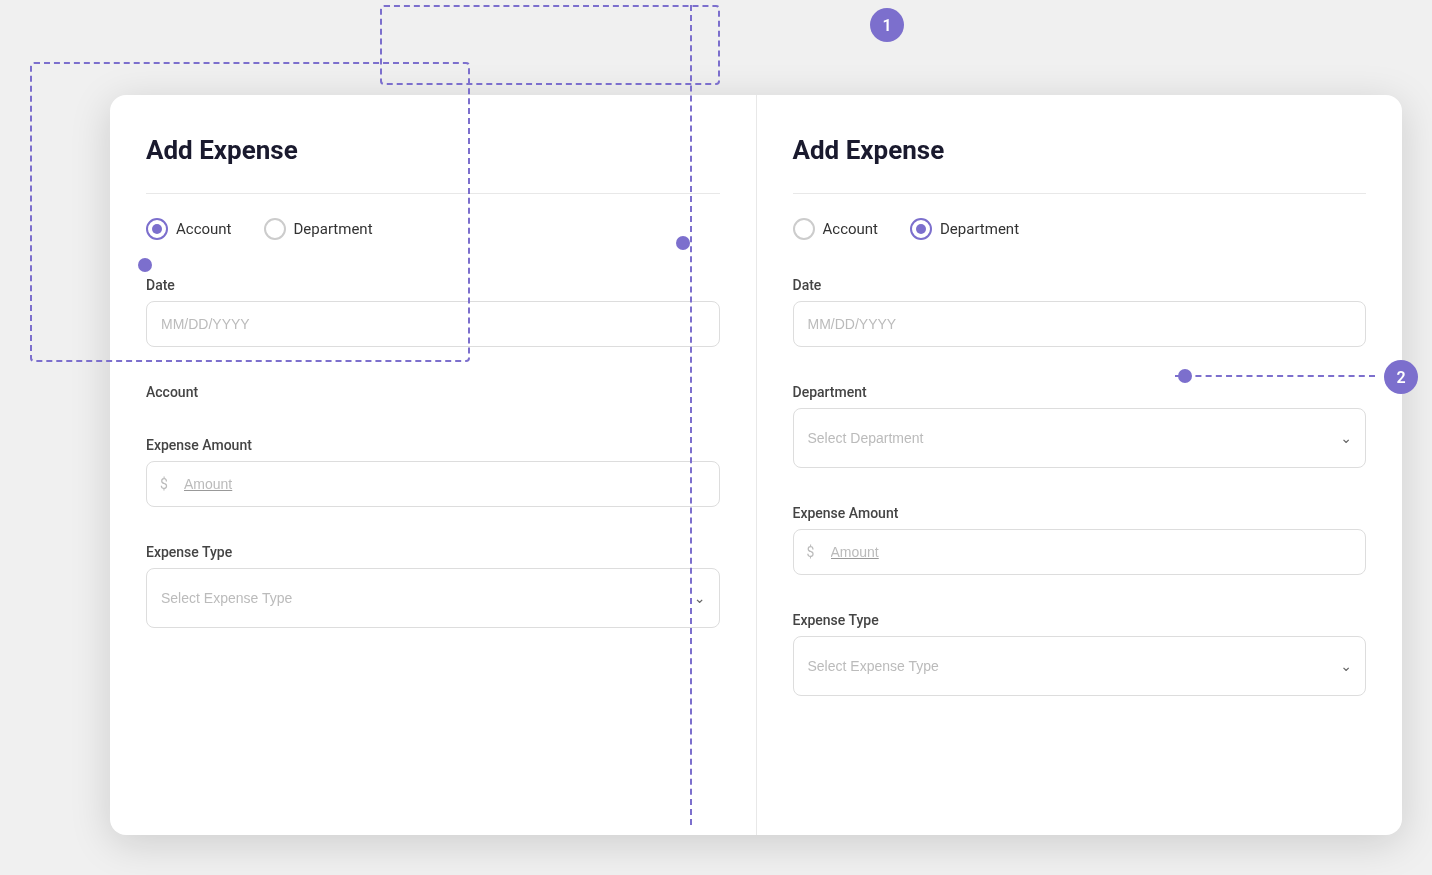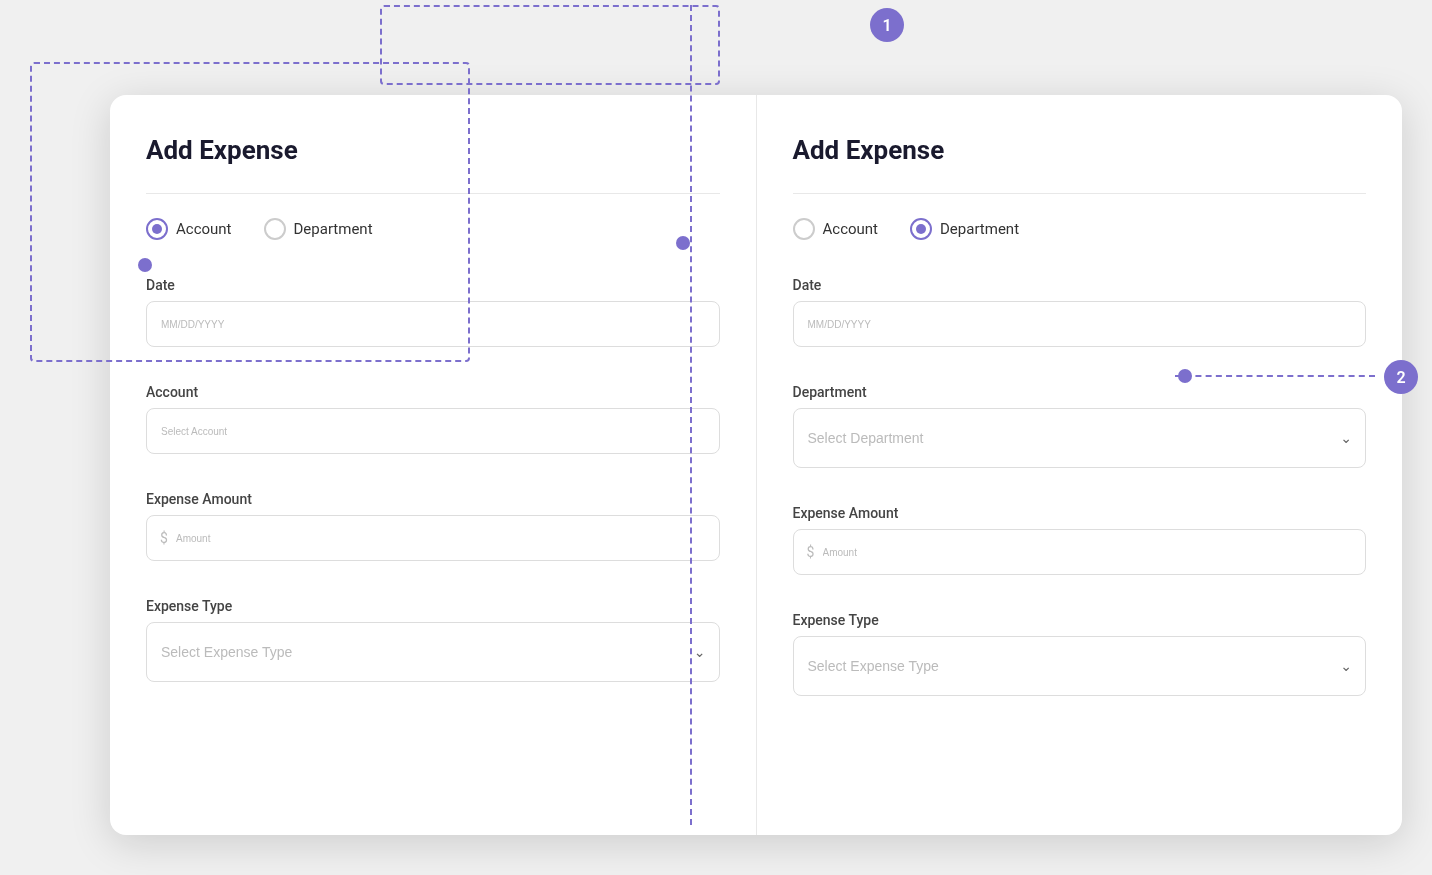--- a/index.html
+++ b/index.html
@@ -189,21 +189,21 @@
       margin-bottom: 8px;
       margin-top: 37px;
     }
 
     .field-input {
       width: 100%;
       height: 46px;
       border: 1.5px solid #ddd;
       border-radius: 8px;
       padding: 0 14px;
-      font-size: 10px;
+      font-size: 14px;
       color: #999;
       background: white;
       outline: none;
     }
 
     .field-input::placeholder {
       color: #bbb;
     }
 
     .field-select {
@@ -242,21 +242,22 @@
     .amount-wrapper .dollar {
       position: absolute;
       left: 14px;
       top: 50%;
       transform: translateY(-50%);
       color: #bbb;
       font-size: 14px;
     }
 
     .amount-input {
-      padding-left: 29px;
+      padding-left: 37px;
+      text-decoration: underline;
     }
 
   </style>
 </head>
 <body>
 
 <div class="scene">
 
   <div class="dashed-box-left"></div>
   <div class="dashed-box-top"></div>
@@ -298,21 +299,20 @@
         </label>
       </div>
 
       <div class="field-group">
         <div class="field-label">Date</div>
         <input class="field-input" type="text" placeholder="MM/DD/YYYY" style="">
       </div>
 
       <div class="field-group">
         <div class="field-label">Account</div>
-        <input class="field-input" type="text" placeholder="Select Account" style="">
       </div>
 
       <div class="field-group">
         <div class="field-label">Expense Amount</div>
         <div class="amount-wrapper">
           <span class="dollar">$</span>
           <input class="field-input amount-input" type="text" placeholder="Amount" style="">
         </div>
       </div>
 

